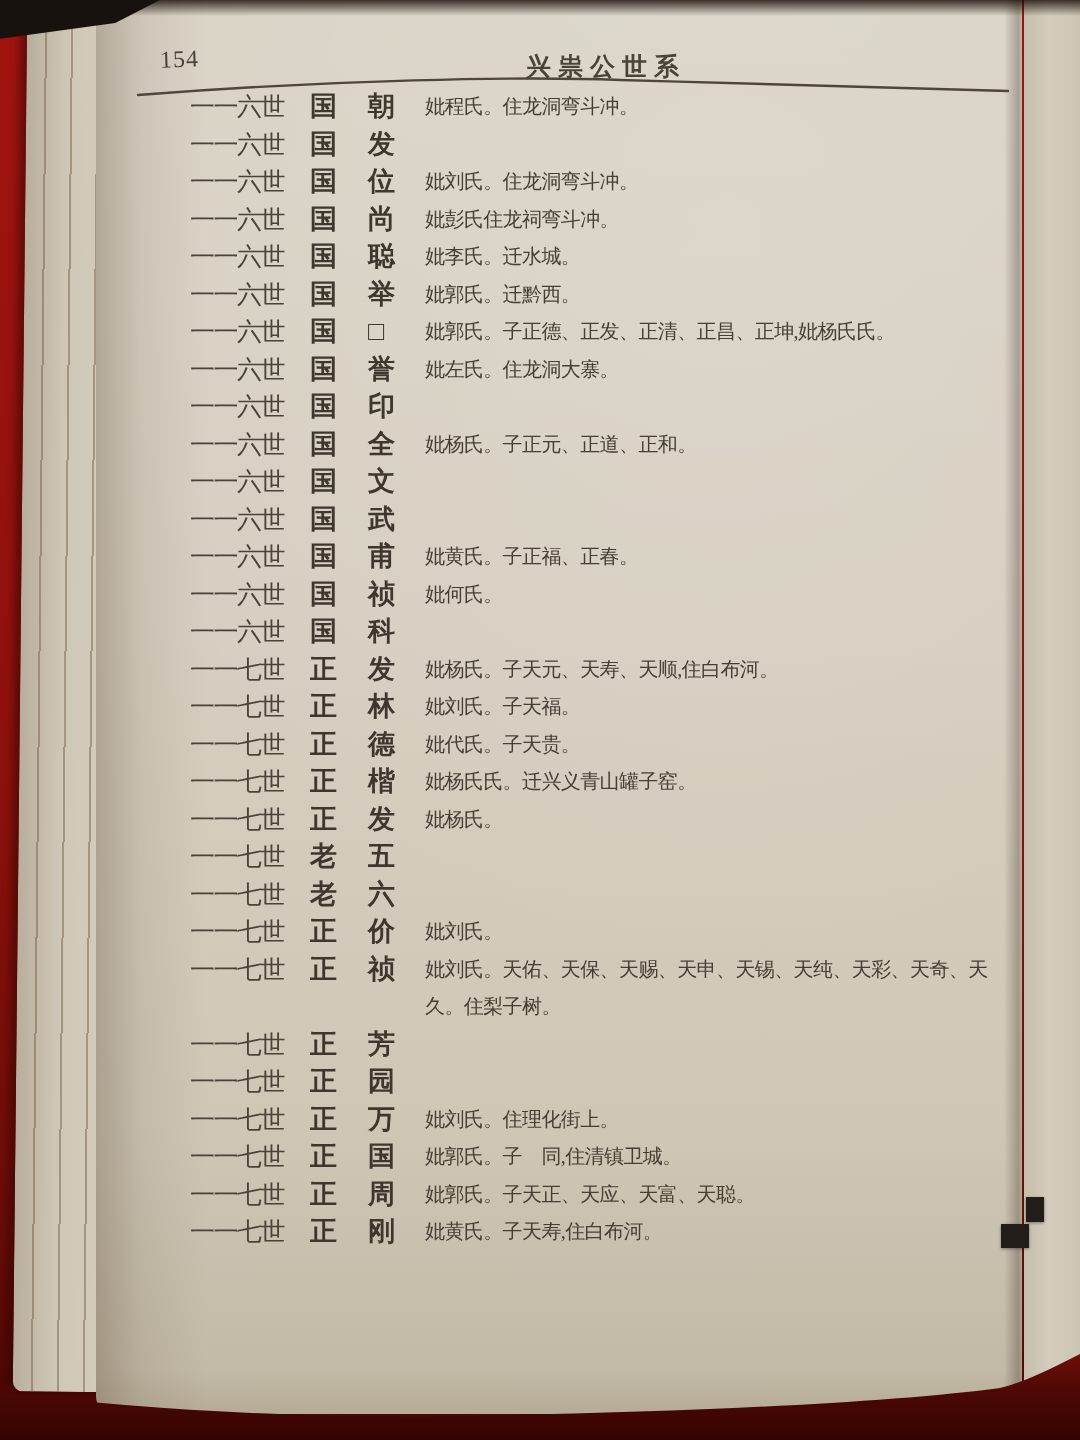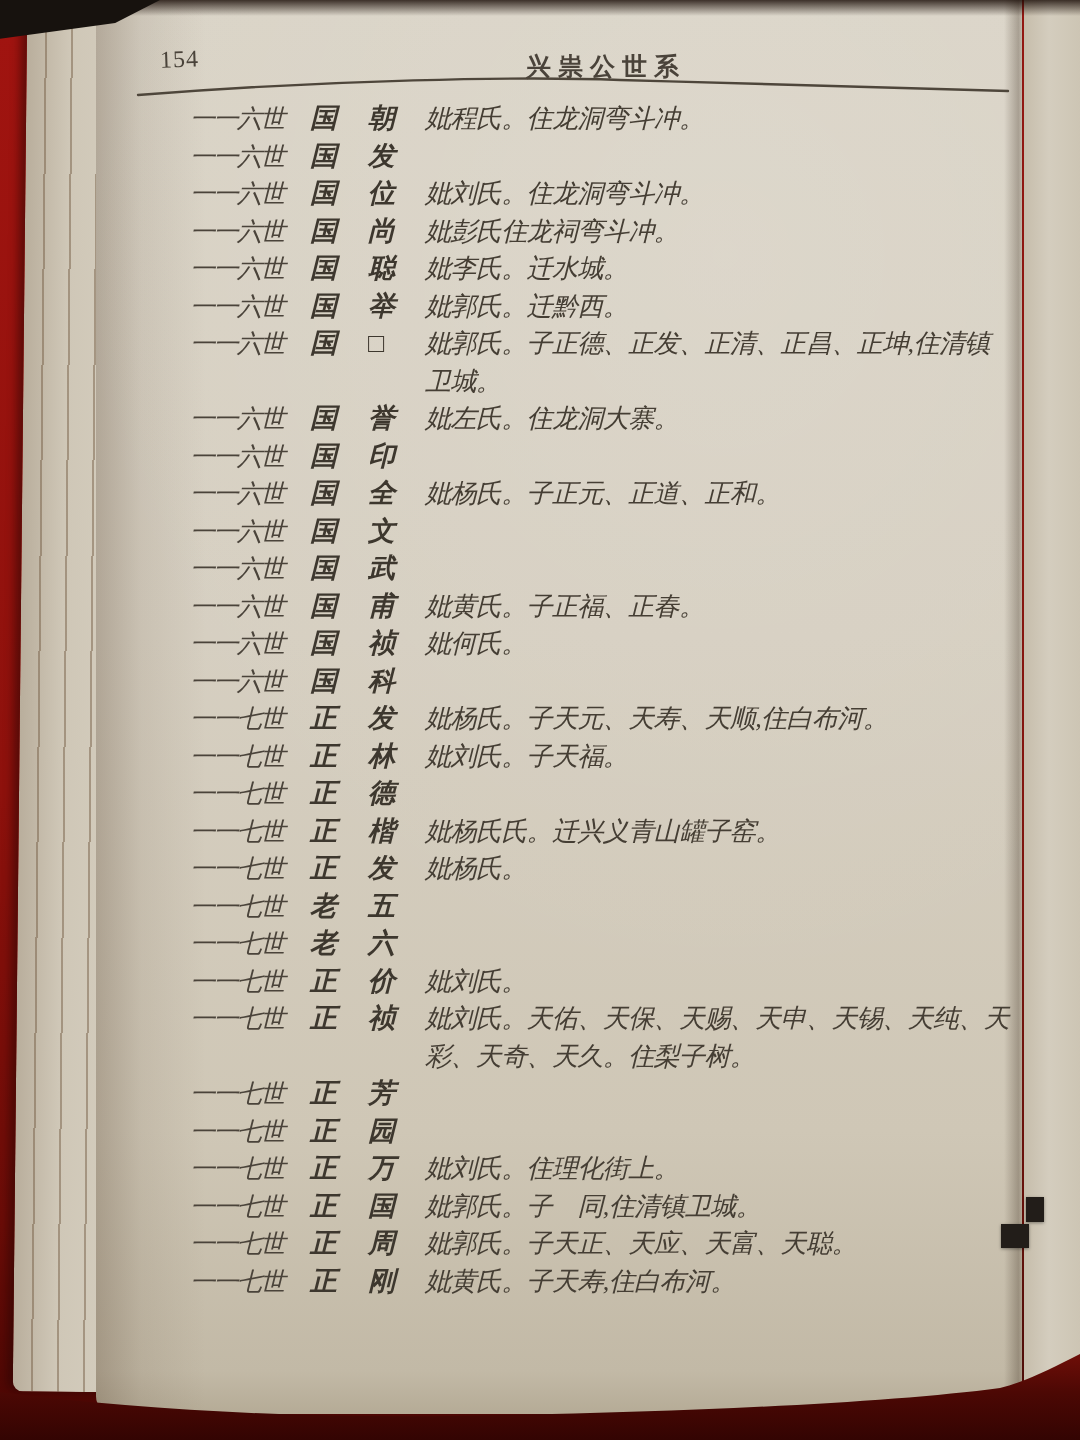--- a/index.html
+++ b/index.html
@@ -44,25 +44,25 @@
   .bottom-red{position:absolute;left:0;bottom:0;width:1080px;height:110px;}
 
   
   .page-number{position:absolute;left:160px;top:46px;font-size:24px;color:#4a433a;
     letter-spacing:1px;transform:rotate(-2deg);}
   .page-title{position:absolute;left:526px;top:33px;font-size:25px;font-weight:bold;
     color:#4a433a;letter-spacing:7px;margin-top:17px;}
   .header-rule{position:absolute;left:0;top:0;}
 
   
-  .content{position:absolute;left:190px;top:100px;width:822px;color:#453e34;font-style:italic;}
+  .content{position:absolute;left:190px;top:88px;width:822px;color:#453e34;}
   .row{display:grid;grid-template-columns:120px 58px 57px 1fr;align-items:start;}
   .gen{font-size:25px;letter-spacing:-1.5px;line-height:37.5px;white-space:nowrap;color:#4a433a;}
   .n1,.n2{font-size:27px;font-weight:bold;line-height:37.5px;color:#3d372e;}
-  .desc{font-size:26px;line-height:37.5px;letter-spacing:-.6px;color:#453e34;}
+  .desc{font-size:20px;line-height:37.5px;letter-spacing:-.6px;color:#453e34;}
 </style>
 </head>
 <body>
 
 <div class="photo">
 
   <div class="page-stack"></div>
 
   <div class="main-page"></div>
   <div class="crease"></div>
@@ -116,21 +116,21 @@
     <span class="gen">一一六世</span>
     <span class="n1">国</span>
     <span class="n2">举</span>
     <span class="desc">妣郭氏。迁黔西。</span>
   </div>
 
   <div class="row">
     <span class="gen">一一六世</span>
     <span class="n1">国</span>
     <span class="n2">□</span>
-    <span class="desc">妣郭氏。子正德、正发、正清、正昌、正坤,住清镇卫城。</span>
+    <span class="desc">妣郭氏。子正德、正发、正清、正昌、正坤,妣杨氏氏。</span>
   </div>
 
   <div class="row">
     <span class="gen">一一六世</span>
     <span class="n1">国</span>
     <span class="n2">誉</span>
     <span class="desc">妣左氏。住龙洞大寨。</span>
   </div>
 
   <div class="row">
@@ -192,20 +192,21 @@
     <span class="gen">一一七世</span>
     <span class="n1">正</span>
     <span class="n2">林</span>
     <span class="desc">妣刘氏。子天福。</span>
   </div>
 
   <div class="row">
     <span class="gen">一一七世</span>
     <span class="n1">正</span>
     <span class="n2">德</span>
+    <span class="desc">妣代氏。子天贵。</span>
   </div>
 
   <div class="row">
     <span class="gen">一一七世</span>
     <span class="n1">正</span>
     <span class="n2">楷</span>
     <span class="desc">妣杨氏氏。迁兴义青山罐子窑。</span>
   </div>
 
   <div class="row">

